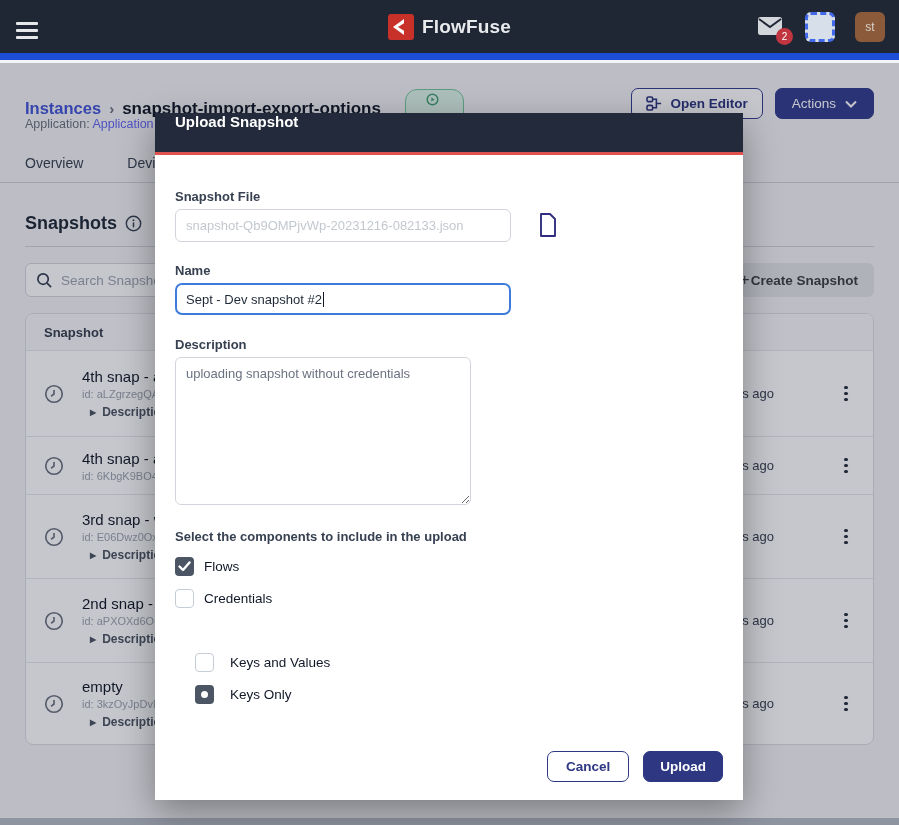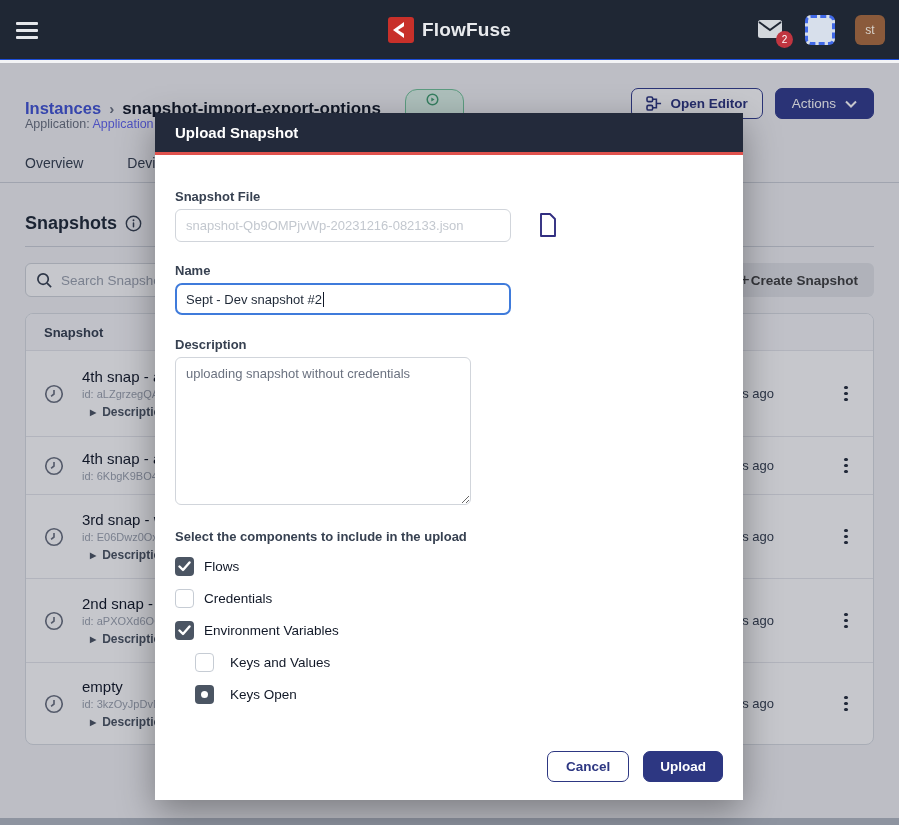--- a/index.html
+++ b/index.html
@@ -2,21 +2,21 @@
 <html><head>
 <meta charset="utf-8">
 <style>
   * { margin:0; padding:0; box-sizing:border-box; }
   html,body { width:899px; height:825px; overflow:hidden; }
   body { font-family:"Liberation Sans", sans-serif; background:#f3f4f6; position:relative; }
   .screen { position:absolute; inset:0; width:899px; height:825px; overflow:hidden; }
 
   
   .navbar { position:absolute; top:0; left:0; right:0; height:60px; background:#1f2734;
-            border-bottom:1px solid #1d4ed8; z-index:60; display:flex; align-items:center;padding-left:12px; }
+            border-bottom:7px solid #1d4ed8; z-index:60; display:flex; align-items:center;padding-left:12px; }
   .hamburger { position:absolute; left:16px; top:18px; width:24px; height:24px; display:flex;
                flex-direction:column; justify-content:center; gap:4px; cursor:pointer; }
   .hamburger span { display:block; height:3px; width:22px; background:#e5e7eb; border-radius:1px; }
   .logo-wrap { position:absolute; left:0; right:0; display:flex; align-items:center; justify-content:center; gap:8px; }
   .logo-mark { width:26px; height:26px; background:#c8302a; border-radius:3px; position:relative; }
   .logo-mark:before { content:""; position:absolute; left:5px; top:5px; border-top:8px solid transparent;
                       border-bottom:8px solid transparent; border-right:11px solid #ffffff; }
   .logo-mark:after { content:""; position:absolute; left:10px; top:8px; border-top:5px solid transparent;
                      border-bottom:5px solid transparent; border-right:8px solid #c8302a; }
   .logo-text { color:#e8eaed; font-size:19px; font-weight:700; letter-spacing:.2px; }
@@ -82,21 +82,21 @@
   .kebab i { width:3.5px; height:3.5px; border-radius:50%; background:#27303f; }
 
   .bottom-strip { position:absolute; bottom:0; left:0; right:0; height:7px; background:#b6bcc5; }
 
   
   .overlay { position:absolute; top:63px; left:0; right:0; bottom:0; background:rgba(15,22,40,0.24); z-index:70; }
 
   
   .modal { position:absolute; left:155px; top:113px; width:588px; height:687px; background:#ffffff; z-index:100;
            box-shadow:0 12px 34px rgba(0,0,0,.35); }
-  .modal-header { height:42px; background:#232a3b; border-bottom:3px solid #e0524d; display:flex; align-items:center;
+  .modal-header { height:42px; background:#232a3b; border-bottom:3px solid #e0524d; display:flex; 
                   padding-left:20px; color:#ffffff; font-size:15px; font-weight:700; }
   .m-label { position:absolute; left:20px; font-size:13px; font-weight:700; color:#374151; }
   .m-input { position:absolute; left:20px; width:336px; height:33px; border:1px solid #d1d5db; border-radius:6px;
              font-size:13px; color:#1f2937; padding:0 10px; font-family:"Liberation Sans", sans-serif; background:#fff; outline:none; }
   .m-input::placeholder { color:#c3c8cf; }
   .input-div { position:absolute; left:20px; width:336px; height:32px; border:2px solid #3f7bdb; border-radius:7px;
                display:flex; align-items:center; padding:0 9px; font-size:13px; color:#1f2937; cursor:text; background:#fff; }
   .caret { display:inline-block; width:1px; height:15px; background:#111827; margin-left:1px; }
   .file-icon-btn { position:absolute; left:382px; background:none; border:none; cursor:pointer; }
   .m-textarea { position:absolute; left:20px; top:244px; width:296px; height:148px; border:1px solid #d1d5db;
@@ -379,39 +379,31 @@
           </svg>
       </span>
       <span class="opt-label">Flows</span>
     </div>
 
     <div class="opt-row" style="top:476px;">
       <span class="cbox unchecked"></span>
       <span class="opt-label">Credentials</span>
     </div>
 
-    <div class="opt-row" style="top:508px;">
-      <span class="cbox checked">
-        <svg width="13" height="11" viewBox="0 0 13 11">
-            <path d="M1.5 5.5 L5 9 L11.5 1.5" fill="none" stroke="#ffffff" stroke-width="2.4" stroke-linecap="round" stroke-linejoin="round"></path>
-          </svg>
-      </span>
-      <span class="opt-label">Environment Variables</span>
-    </div>
 
     <div class="opt-row indent" style="top:540px;">
       <span class="cbox unchecked"></span>
       <span class="opt-label">Keys and Values</span>
     </div>
 
     <div class="opt-row indent" style="top:572px;">
       <span class="cbox dot">
           <i></i>
         </span>
-      <span class="opt-label">Keys Open</span>
+      <span class="opt-label">Keys Only</span>
     </div>
 
     <div class="modal-btns">
       <button class="btn-cancel">Cancel</button>
       <button class="btn-upload">Upload</button>
     </div>
   </div>
 
 </div>
 

